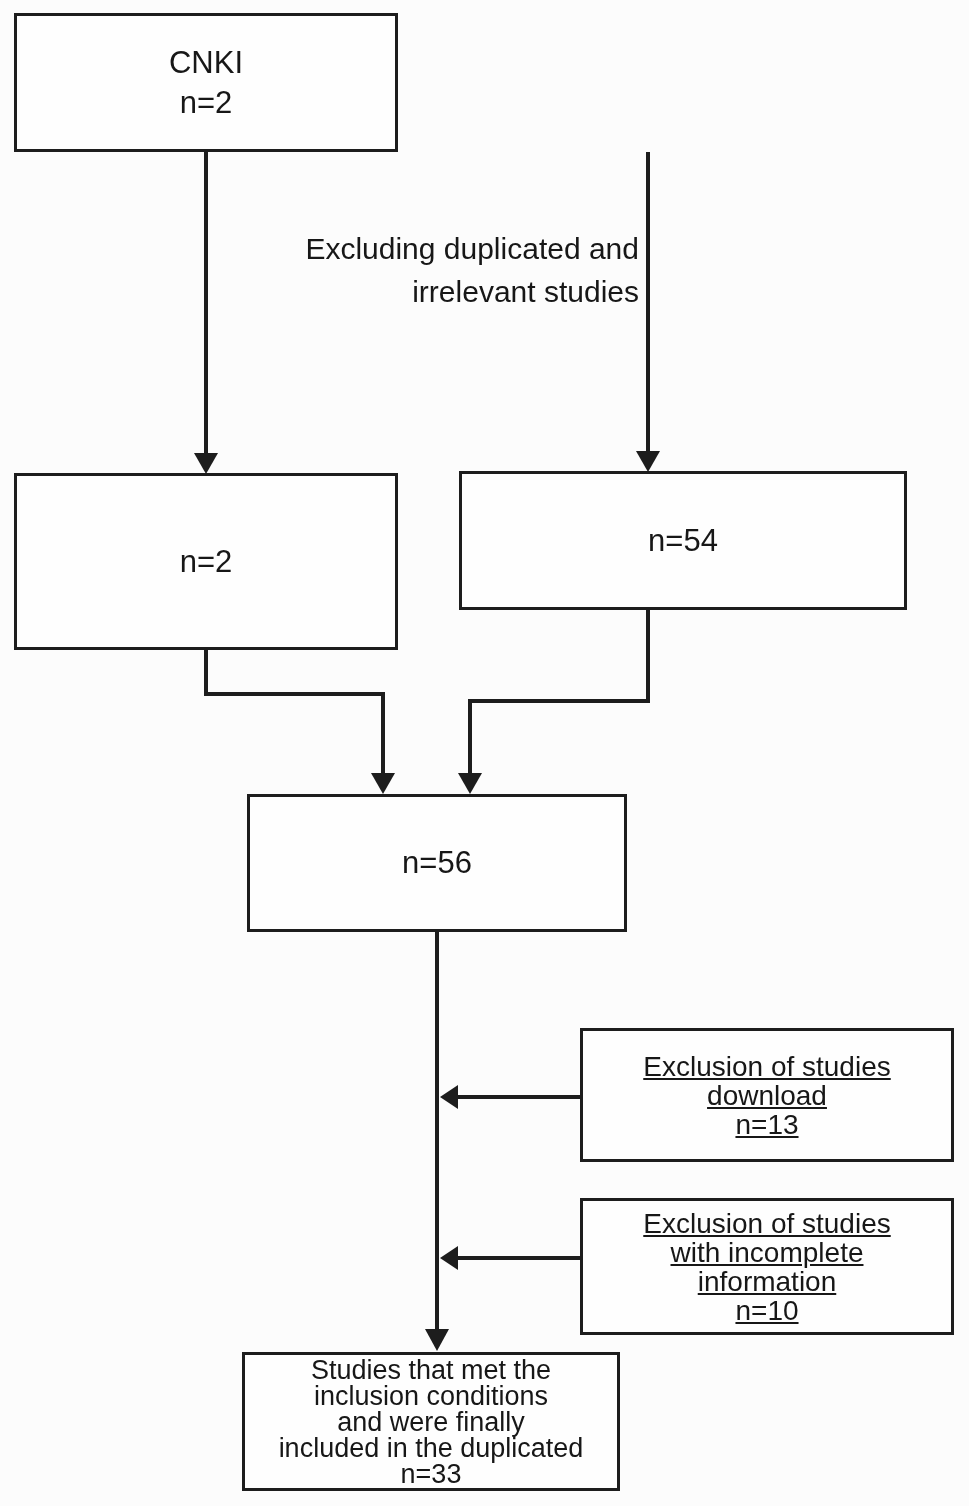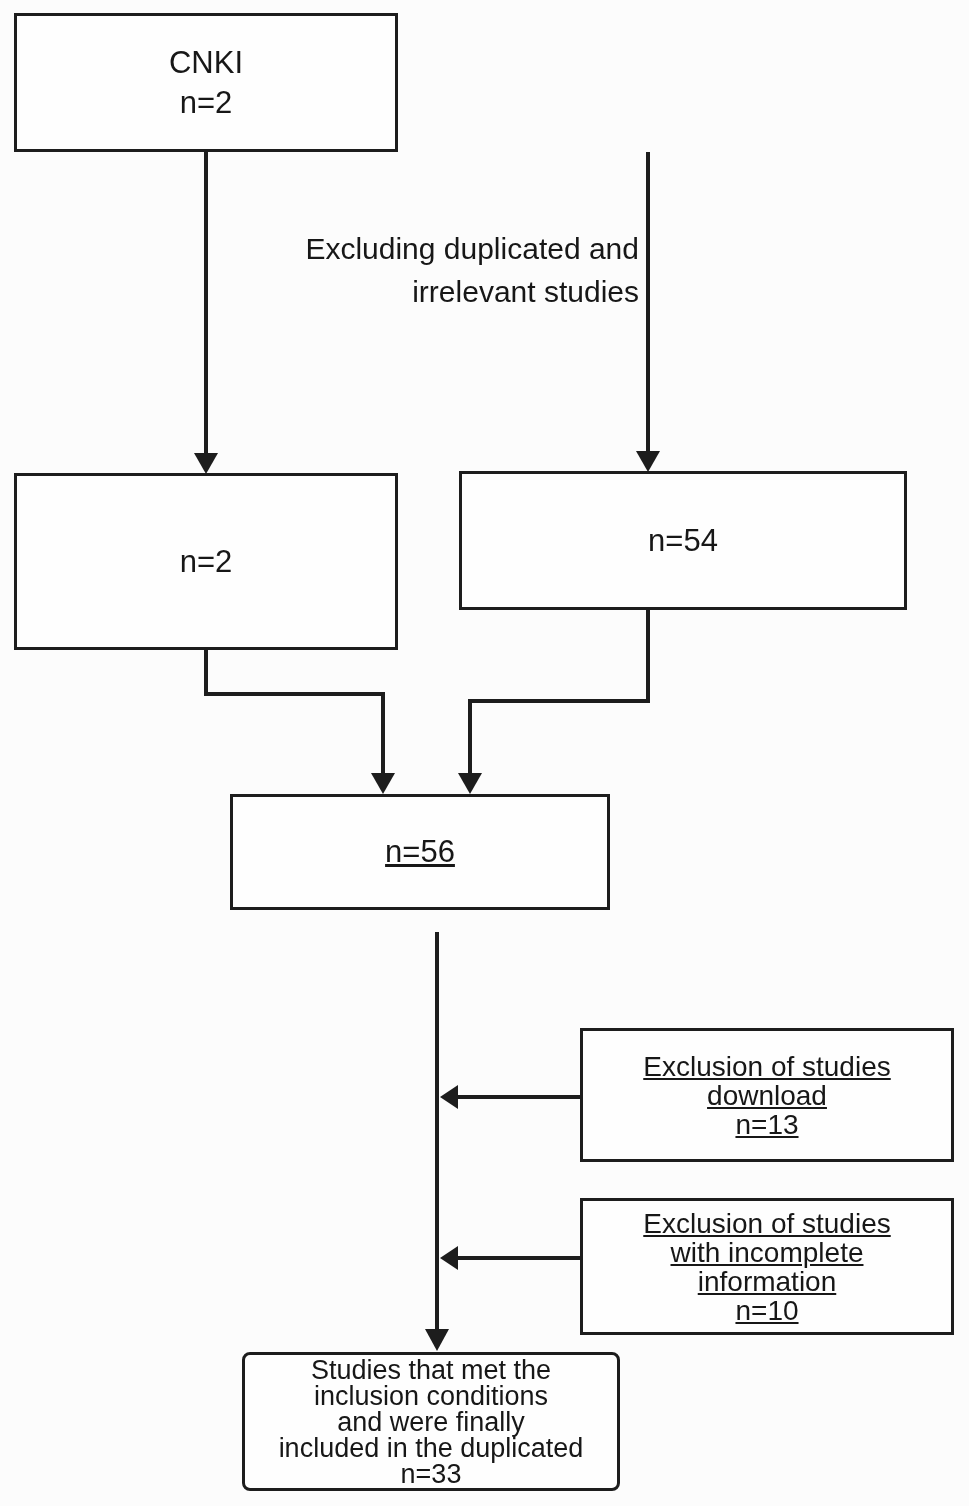--- a/index.html
+++ b/index.html
@@ -44,24 +44,24 @@
     text-align: center;
   }
   .box span { display: block; }
   .b-large { font-size: 31px; line-height: 40px; }
   .b-small { font-size: 28px; line-height: 29px; text-decoration: underline; }
   .b-tight { font-size: 27px; line-height: 26px; }
   .box-cnki        { left: 14px;  top: 13px;   width: 384px; height: 139px; }
   .box-pubmed      { left: 459px; top: 13px;   width: 384px; height: 139px; }
   .box-n2          { left: 14px;  top: 473px;  width: 384px; height: 177px; }
   .box-n54         { left: 459px; top: 471px;  width: 448px; height: 139px; }
-  .box-n56         { left: 230px; top: 794px;  width: 380px; height: 116px; text-decoration: underline; }
+  .box-n56         { left: 247px; top: 794px;  width: 380px; height: 138px; }
   .box-excl-full   { left: 580px; top: 1028px; width: 374px; height: 134px; }
   .box-excl-info   { left: 580px; top: 1198px; width: 374px; height: 137px; }
-  .box-included    { left: 242px; top: 1352px; width: 378px; height: 139px; border-radius: 8px; }
+  .box-included    { left: 242px; top: 1352px; width: 378px; height: 139px; }
   .float-label {
     position: absolute;
     left: 239px; top: 227px; width: 400px;
     text-align: right;
     font-size: 30px;
     line-height: 43px;
   }
 </style>
 </head>
 <body style="--line: #1d1d1d; --text: #171717; --background: #fcfcfc; --box-fill: #fefefe;">

